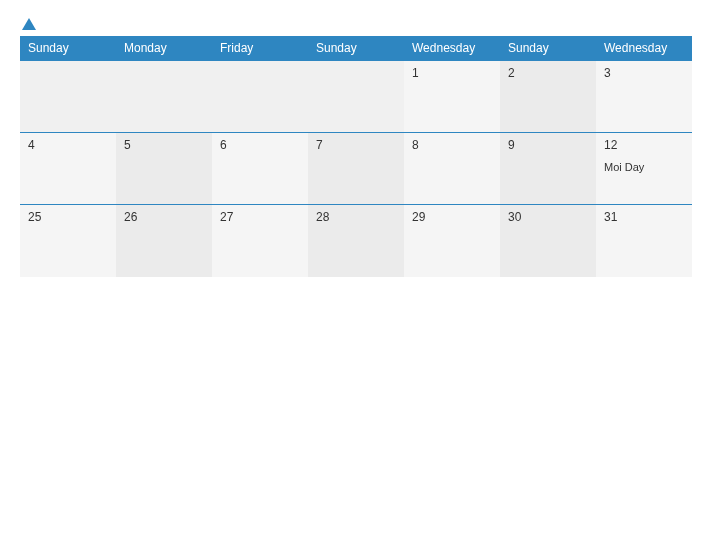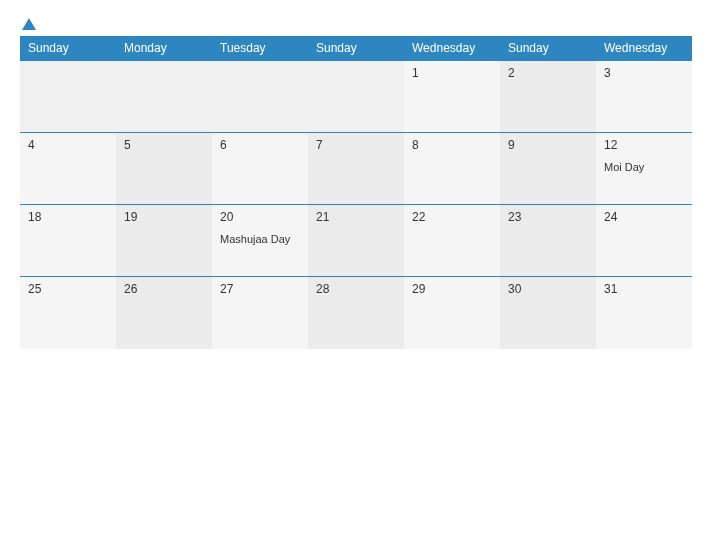--- a/index.html
+++ b/index.html
@@ -124,21 +124,21 @@
     </div>
     <div class="calendar-title"></div>
     <div class="country-label"></div>
   </div>
 
   <table class="calendar-table">
     <thead>
       <tr>
       <th>Sunday</th>
           <th>Monday</th>
-          <th>Tuesday</th>
+          <th>Friday</th>
           <th>Sunday</th>
           <th>Wednesday</th>
           <th>Sunday</th>
           <th>Wednesday</th>
         </tr>
     </thead>
     <tbody id="calendar-body">
     <tr>
           <td class="empty"></td>
           <td class="empty"></td>
@@ -169,44 +169,20 @@
           </td>
           <td>
             <span class="day-number">8</span>
           </td>
           <td>
             <span class="day-number">9</span>
           </td>
           <td>
             <span class="day-number">12</span>
             <span class="day-event">Moi Day</span>
-          </td>
-        </tr>
-        <tr>
-          <td>
-            <span class="day-number">18</span>
-          </td>
-          <td>
-            <span class="day-number">19</span>
-          </td>
-          <td>
-            <span class="day-number">20</span>
-            <span class="day-event">Mashujaa Day</span>
-          </td>
-          <td>
-            <span class="day-number">21</span>
-          </td>
-          <td>
-            <span class="day-number">22</span>
-          </td>
-          <td>
-            <span class="day-number">23</span>
-          </td>
-          <td>
-            <span class="day-number">24</span>
           </td>
         </tr>
         <tr>
           <td>
             <span class="day-number">25</span>
           </td>
           <td>
             <span class="day-number">26</span>
           </td>
           <td>

